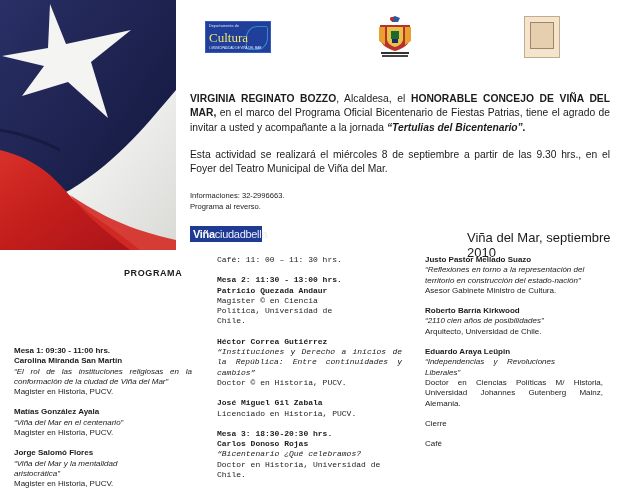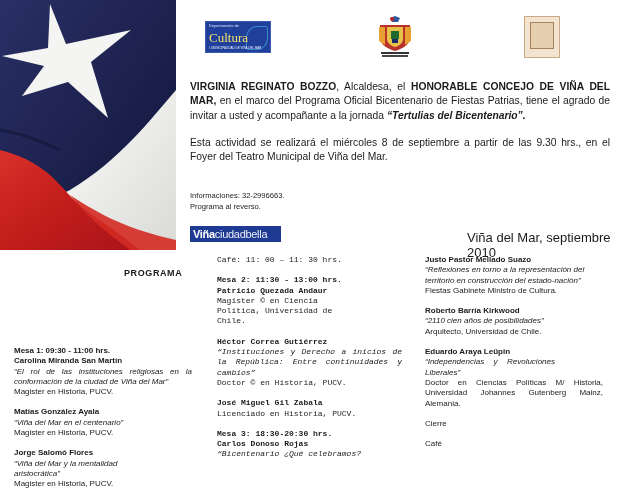--- a/index.html
+++ b/index.html
@@ -26,33 +26,33 @@
 
     .logo-muni { left: 376px; top: 15px; width: 38px; height: 44px; }
     .logo-archivo {
       left: 524px; top: 16px; width: 36px; height: 42px;
       background: #f3e4cf; border: 1px solid #c9a987;
     }
     .logo-archivo .inner { position: absolute; left: 5px; top: 5px; right: 5px; bottom: 8px; background: #e6cfae; border: 1px solid #a7835f; }
 
     
     .invite {
-      position: absolute; left: 190px; top: 80px; width: 420px;
+      position: absolute; left: 190px; top: 92px; width: 420px;
       font-size: 10.3px; line-height: 14.3px; text-align: justify; color: #1b1b1b;
     }
     .invite p + p { margin-top: 13px; }
     .invite b { font-weight: bold; }
     .invite .bi { font-weight: bold; font-style: italic; }
 
     .info {
       position: absolute; left: 190px; top: 190px; font-size: 7.6px; line-height: 11px; color: #1b1b1b;
     }
 
     .vina-badge {
-      position: absolute; left: 190px; top: 226px; width: 91px; height: 16px;
+      position: absolute; left: 190px; top: 226px; width: 72px; height: 16px;
       background: #1f3a93; color: #fff; font-size: 11px; line-height: 16px; padding-left: 3px;
       letter-spacing: -0.3px;
     }
     .vina-badge b { font-weight: bold; }
     .vina-badge span.light { font-weight: normal; color: #e9ecf7; }
 
     .place-date { position: absolute; left: 467px; top: 230px; font-size: 13px; color: #1b1b1b; }
 
     
     .programa-title {
@@ -177,28 +177,29 @@
     <div>Doctor © en Historia, PUCV.</div>
   </div>
   <div class="entry">
     <div class="h">José Miguel Gil Zabala</div>
     <div>Licenciado en Historia, PUCV.</div>
   </div>
   <div class="entry">
     <div class="h">Mesa 3: 18:30-20:30 hrs.</div>
     <div class="h">Carlos Donoso Rojas</div>
     <div class="t">“Bicentenario ¿Qué celebramos?</div>
+    <div>Doctor en Historia, Universidad de Chile.</div>
   </div>
 </div>
 
 <div class="col col-3">
   <div class="entry">
     <div class="h">Justo Pastor Mellado Suazo</div>
     <div class="t">“Reflexiones en torno a la representación del territorio en construcción del estado-nación”</div>
-    <div>Fiestas Gabinete Ministro de Cultura.</div>
+    <div>Asesor Gabinete Ministro de Cultura.</div>
   </div>
   <div class="entry">
     <div class="h">Roberto Barría Kirkwood</div>
     <div class="t">“2110 cien años de posibilidades”</div>
     <div>Arquitecto, Universidad de Chile.</div>
   </div>
   <div class="entry justify">
     <div class="h">Eduardo Araya Leüpin</div>
     <div class="t" style="width:130px">“Independencias y Revoluciones Liberales”</div>
     <div style="text-align:justify; width:178px">Doctor en Ciencias Políticas M/ Historia, Universidad Johannes Gutenberg Mainz, Alemania.</div>

